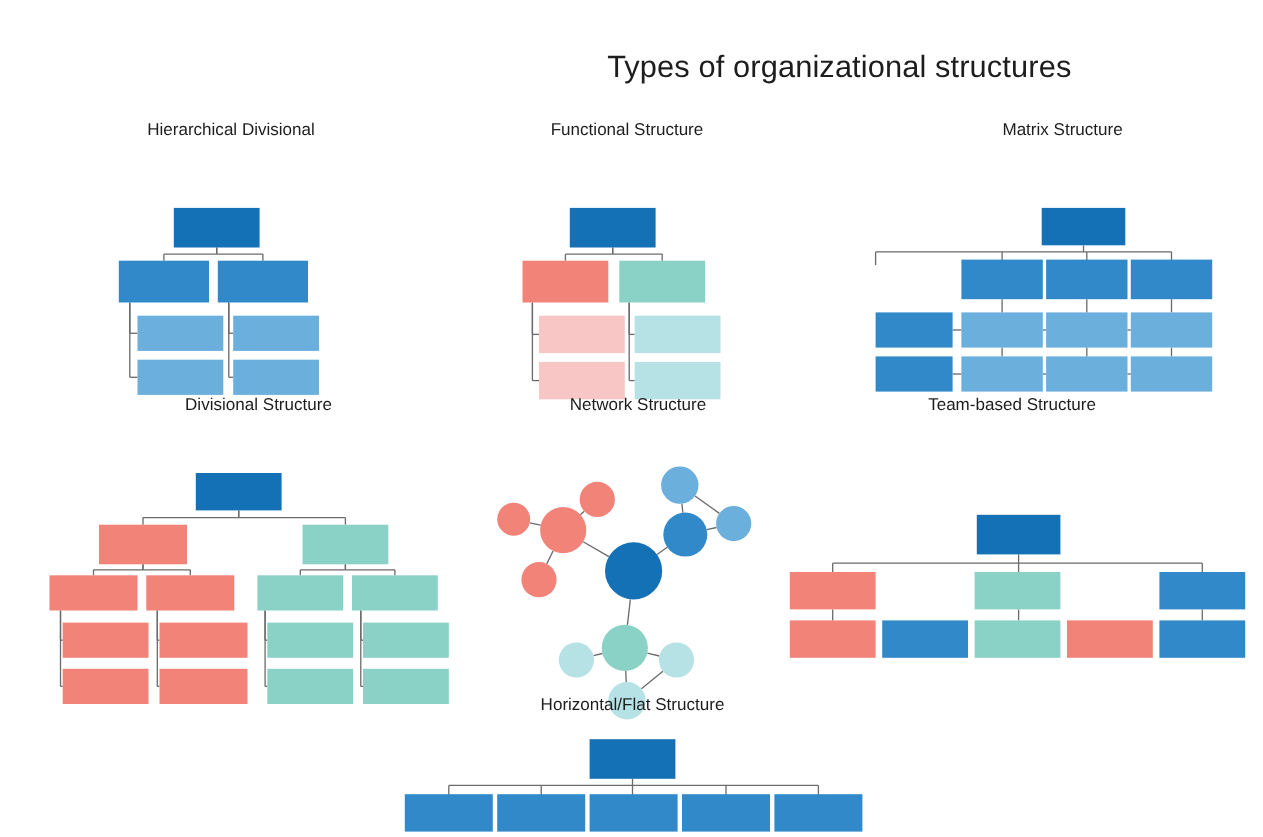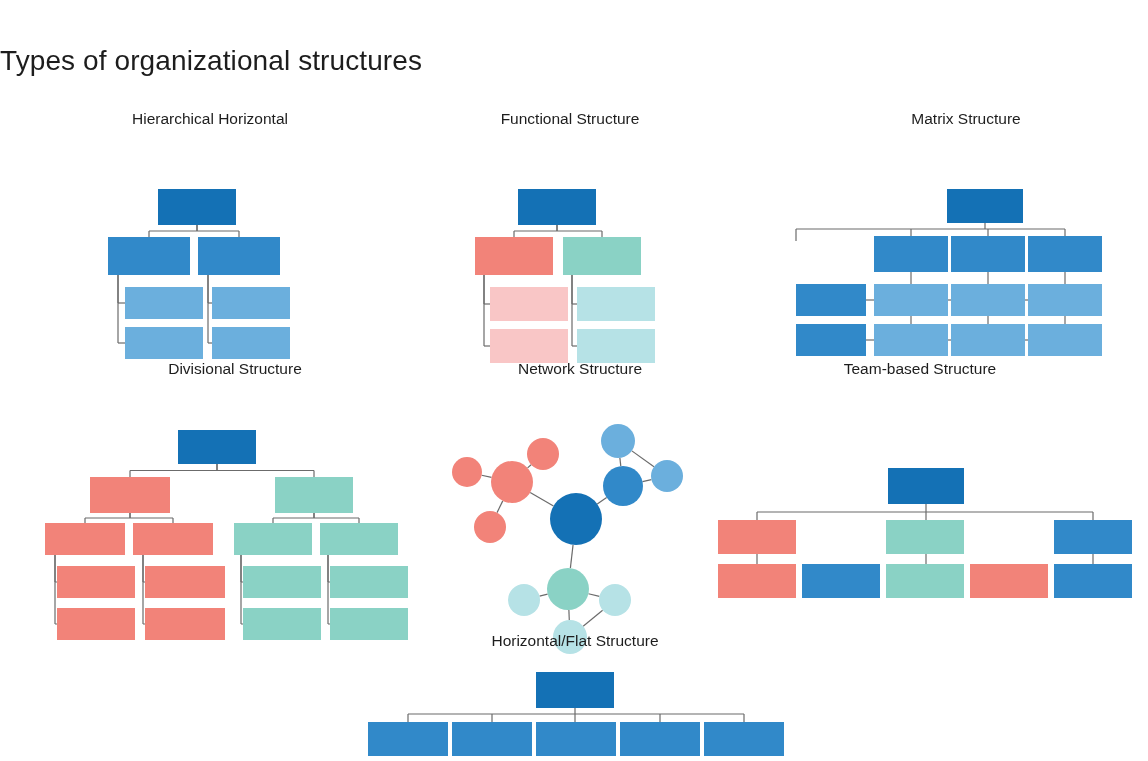--- a/index.html
+++ b/index.html
@@ -13,25 +13,26 @@
     font-family: "Liberation Sans", sans-serif;
     color: #1b1b1b;
     overflow: hidden;
     position: relative;
   }
   #page-title {
     position: absolute;
     left: 0;
     top: 26px;
     width: 958px;
-    text-align: left;
+    text-align: right;
     font-size: 28px;
     font-weight: 400;
     color: #1d1d1d;
     letter-spacing: 0.1px;
+    padding-left: 16px;
   }
   .panel {
     position: absolute;
   }
   .panel-title {
     position: absolute;
     top: 0;
     left: 0;
     width: 100%;
     text-align: center;
@@ -47,21 +48,21 @@
   }
   svg { display: block; overflow: visible; }
 </style>
 </head>
 <body>
 
 <h1 id="page-title">Types of organizational structures</h1>
 
 <div id="diagram-root">
     <div class="panel" style="left: 60px; top: 110px; width: 300px; height: 230px;">
-      <div class="panel-title">Hierarchical Horizontal</div>
+      <div class="panel-title">Hierarchical Divisional</div>
       <svg width="300" height="196" class="panel-canvas" style="top: 34px;">
         <line x1="137" y1="81" x2="137" y2="87" stroke="#6b6b6b" stroke-width="1.2"></line>
         <line x1="137" y1="87" x2="89" y2="87" stroke="#6b6b6b" stroke-width="1.2"></line>
         <line x1="89" y1="87" x2="89" y2="93" stroke="#6b6b6b" stroke-width="1.2"></line>
         <line x1="137" y1="81" x2="137" y2="87" stroke="#6b6b6b" stroke-width="1.2"></line>
         <line x1="137" y1="87" x2="179" y2="87" stroke="#6b6b6b" stroke-width="1.2"></line>
         <line x1="179" y1="87" x2="179" y2="93" stroke="#6b6b6b" stroke-width="1.2"></line>
         <line x1="58" y1="131" x2="58" y2="159" stroke="#6b6b6b" stroke-width="1.2"></line>
         <line x1="58" y1="159" x2="65" y2="159" stroke="#6b6b6b" stroke-width="1.2"></line>
         <line x1="58" y1="131" x2="58" y2="199" stroke="#6b6b6b" stroke-width="1.2"></line>

